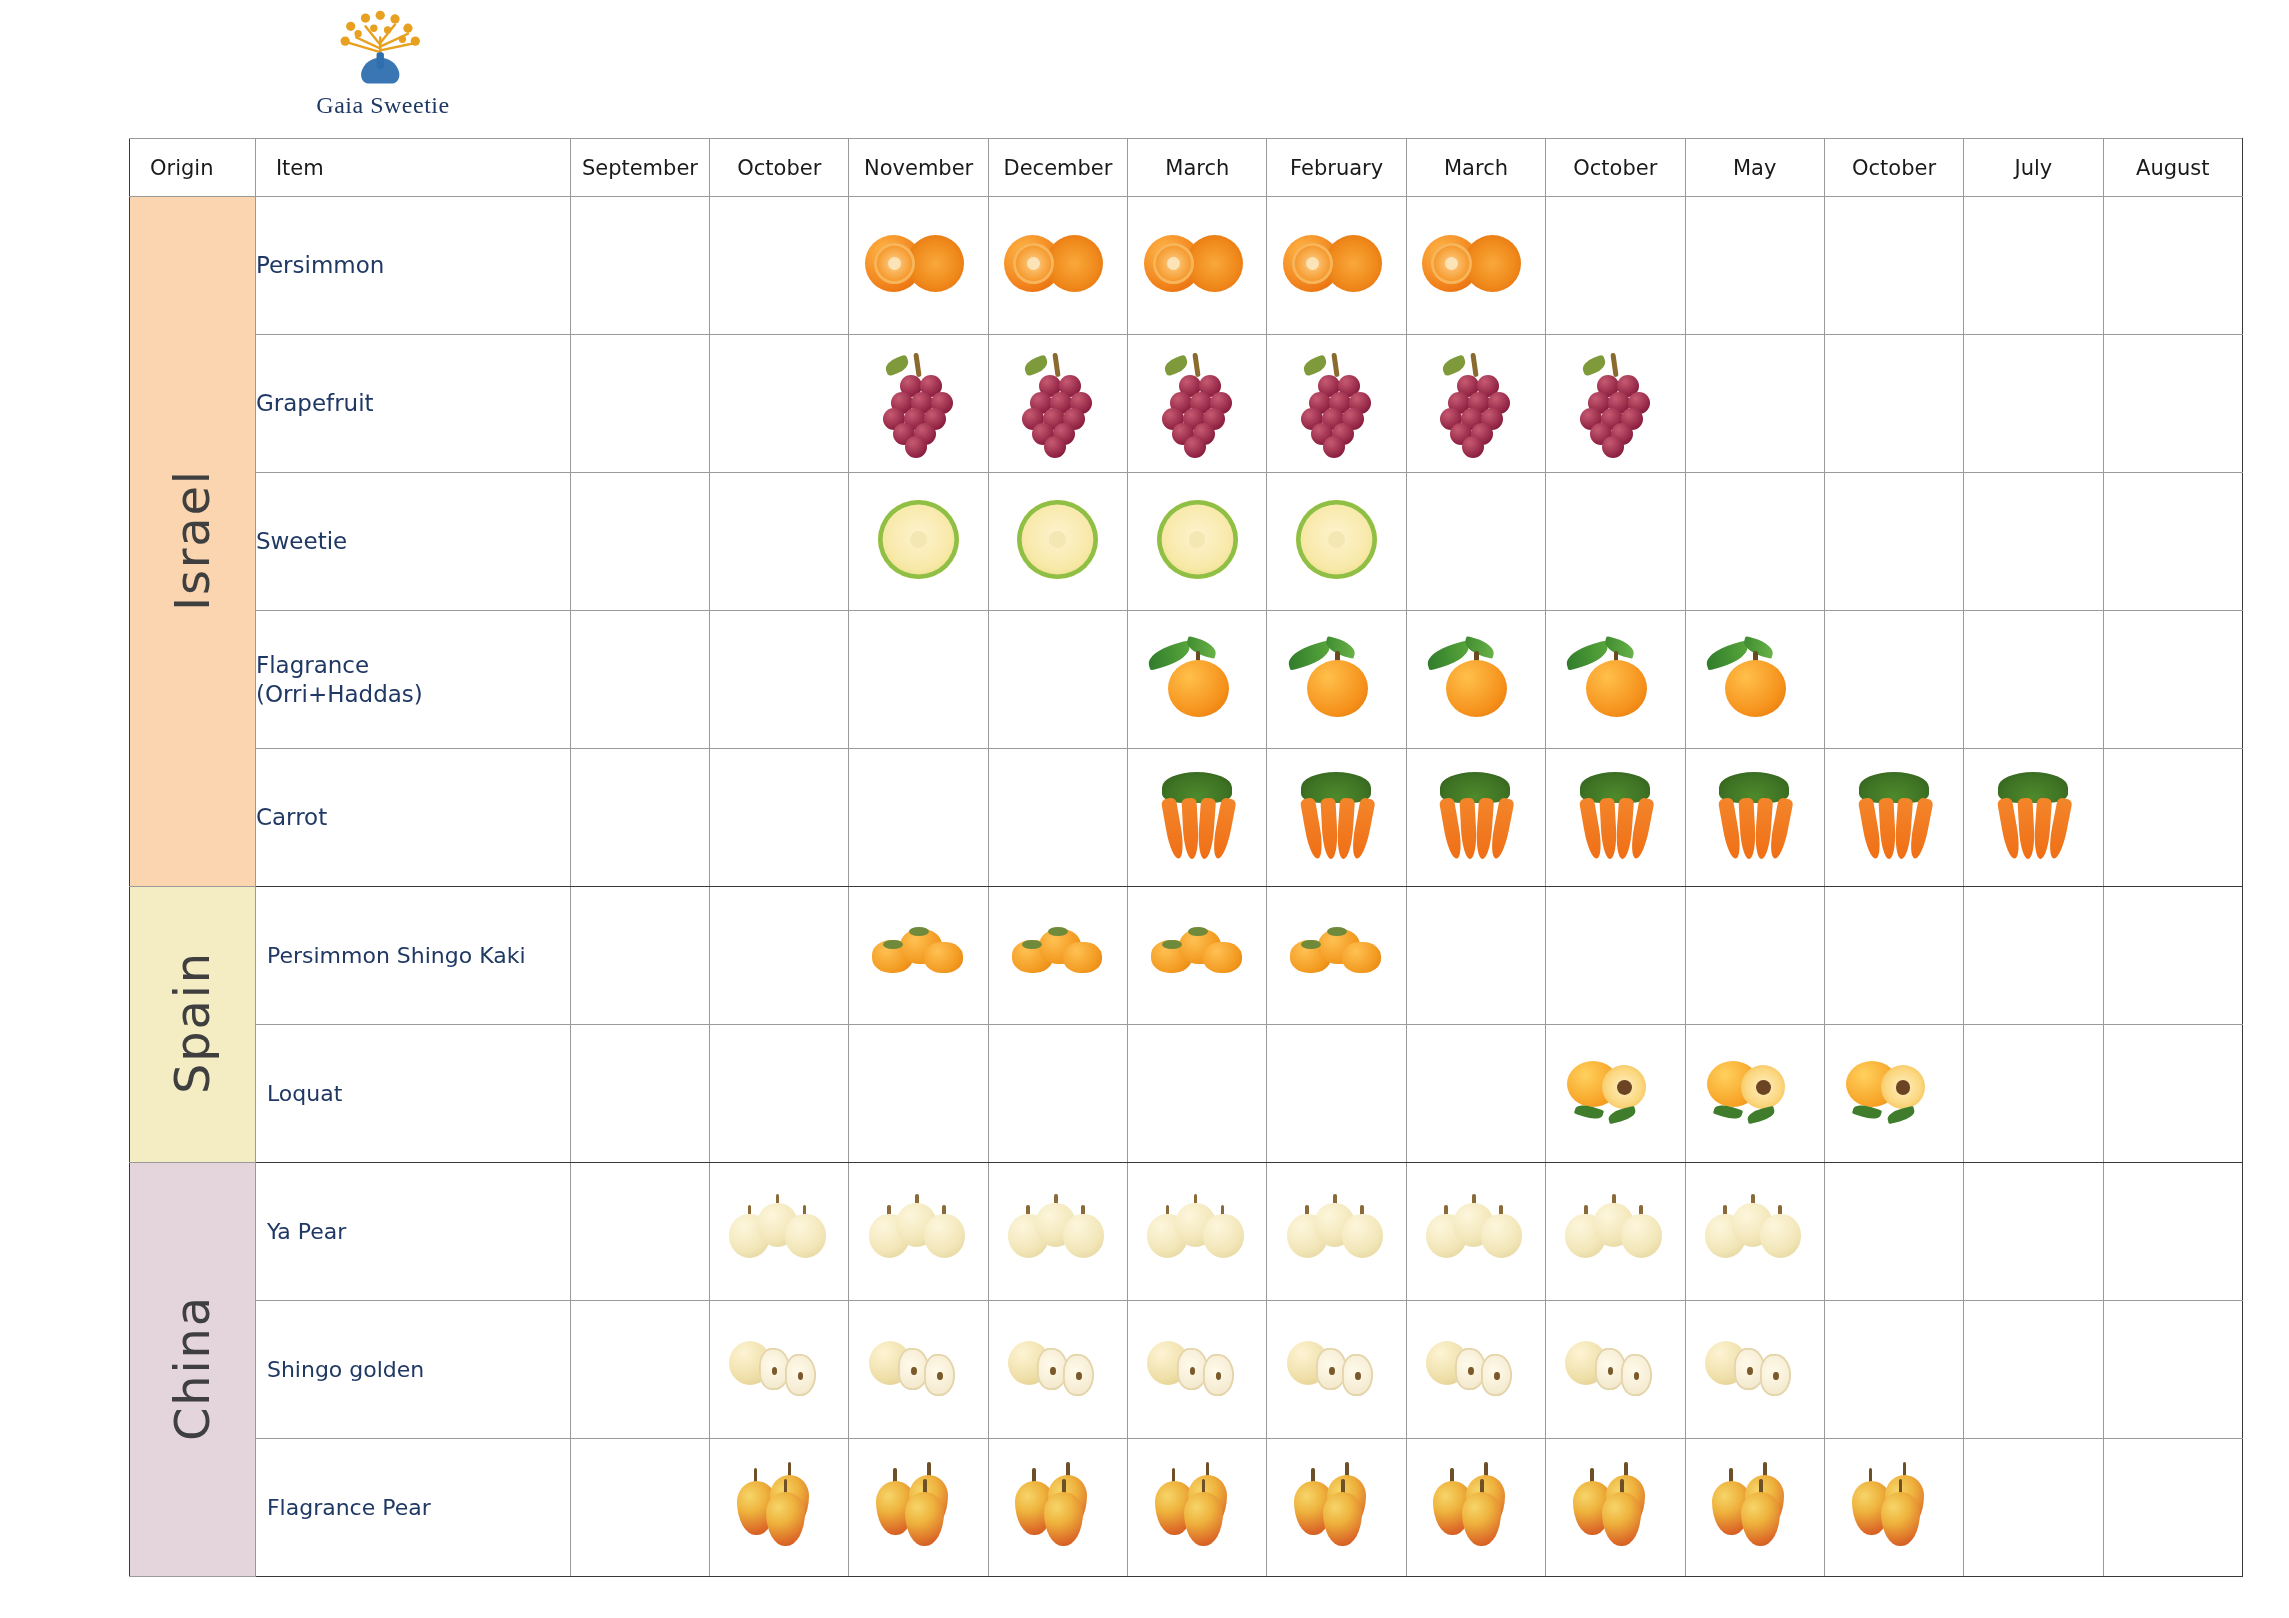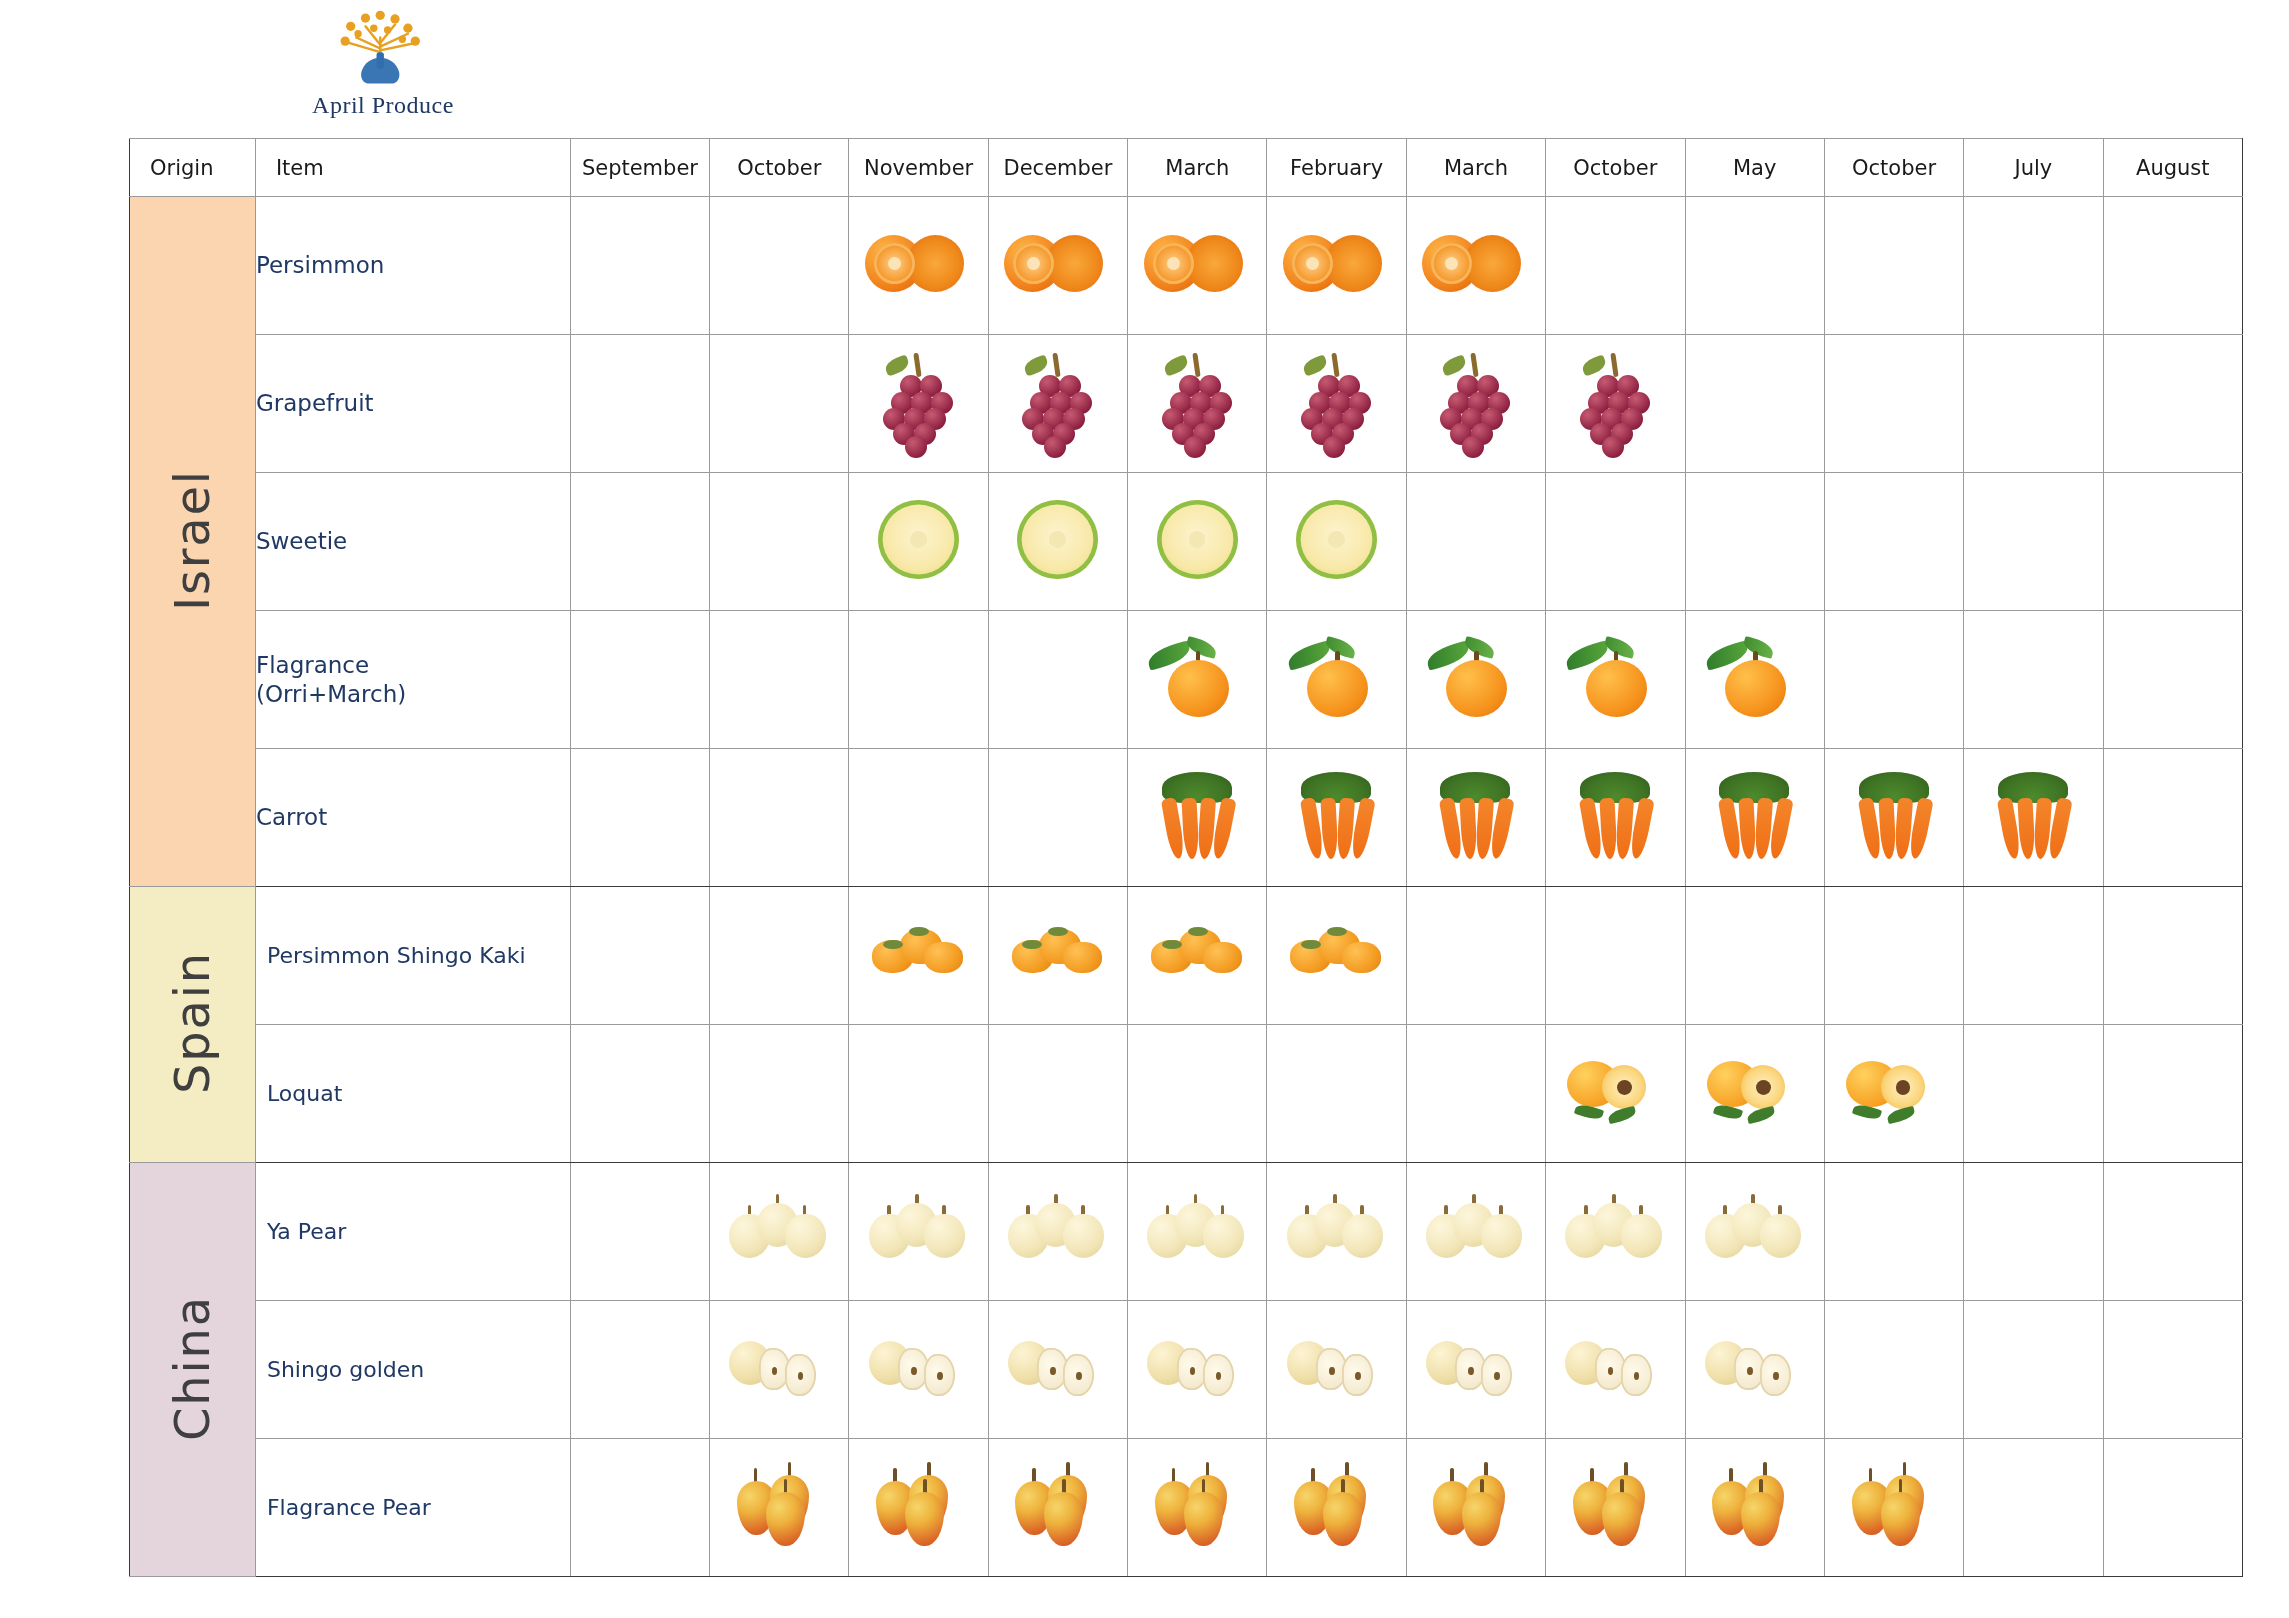--- a/index.html
+++ b/index.html
@@ -298,21 +298,21 @@
             <path d="M62 44 L92 30"></path>
             <path d="M62 50 L28 40"></path>
             <path d="M62 48 L100 40"></path>
         </g>
         <g fill="#2f6fb0">
           <path d="M62 56 c-10 0 -17 6 -20 14 c-2 6 0 12 6 14 l28 0 c6 -2 8 -8 6 -14 c-3 -8 -10 -14 -20 -14 z" opacity="0.95"></path>
           <rect x="58" y="50" width="8" height="18" rx="3"></rect>
         </g>
       </svg>
     </div>
-    <div class="logo-name">April Produce</div>
+    <div class="logo-name">Gaia Sweetie</div>
   </div>
 </div>
 
 <div class="table-wrap">
   <table class="cal">
     <colgroup id="colgroup">
         <col class="origin-col">
         <col class="item-col">
         <col class="month-col">
         <col class="month-col">
@@ -386,21 +386,21 @@
           <td class="month-cell"><span><span class="icon sweetie"><i class="ring"></i><i class="core"></i></span></span></td>
           <td class="month-cell"><span><span class="icon sweetie"><i class="ring"></i><i class="core"></i></span></span></td>
           <td class="month-cell"></td>
           <td class="month-cell"></td>
           <td class="month-cell"></td>
           <td class="month-cell"></td>
           <td class="month-cell"></td>
           <td class="month-cell thick-right"></td>
         </tr>
         <tr class="row-tall">
-          <td class="item-cell"><span>Flagrance</span><br><span>(Orri+March)</span></td>
+          <td class="item-cell"><span>Flagrance</span><br><span>(Orri+Haddas)</span></td>
           <td class="month-cell"></td>
           <td class="month-cell"></td>
           <td class="month-cell"></td>
           <td class="month-cell"></td>
           <td class="month-cell"><span><span class="icon clementine"><i class="leaf1"></i><i class="leaf2"></i><i class="stem"></i><i class="fruit"></i></span></span></td>
           <td class="month-cell"><span><span class="icon clementine"><i class="leaf1"></i><i class="leaf2"></i><i class="stem"></i><i class="fruit"></i></span></span></td>
           <td class="month-cell"><span><span class="icon clementine"><i class="leaf1"></i><i class="leaf2"></i><i class="stem"></i><i class="fruit"></i></span></span></td>
           <td class="month-cell"><span><span class="icon clementine"><i class="leaf1"></i><i class="leaf2"></i><i class="stem"></i><i class="fruit"></i></span></span></td>
           <td class="month-cell"><span><span class="icon clementine"><i class="leaf1"></i><i class="leaf2"></i><i class="stem"></i><i class="fruit"></i></span></span></td>
           <td class="month-cell"></td>

